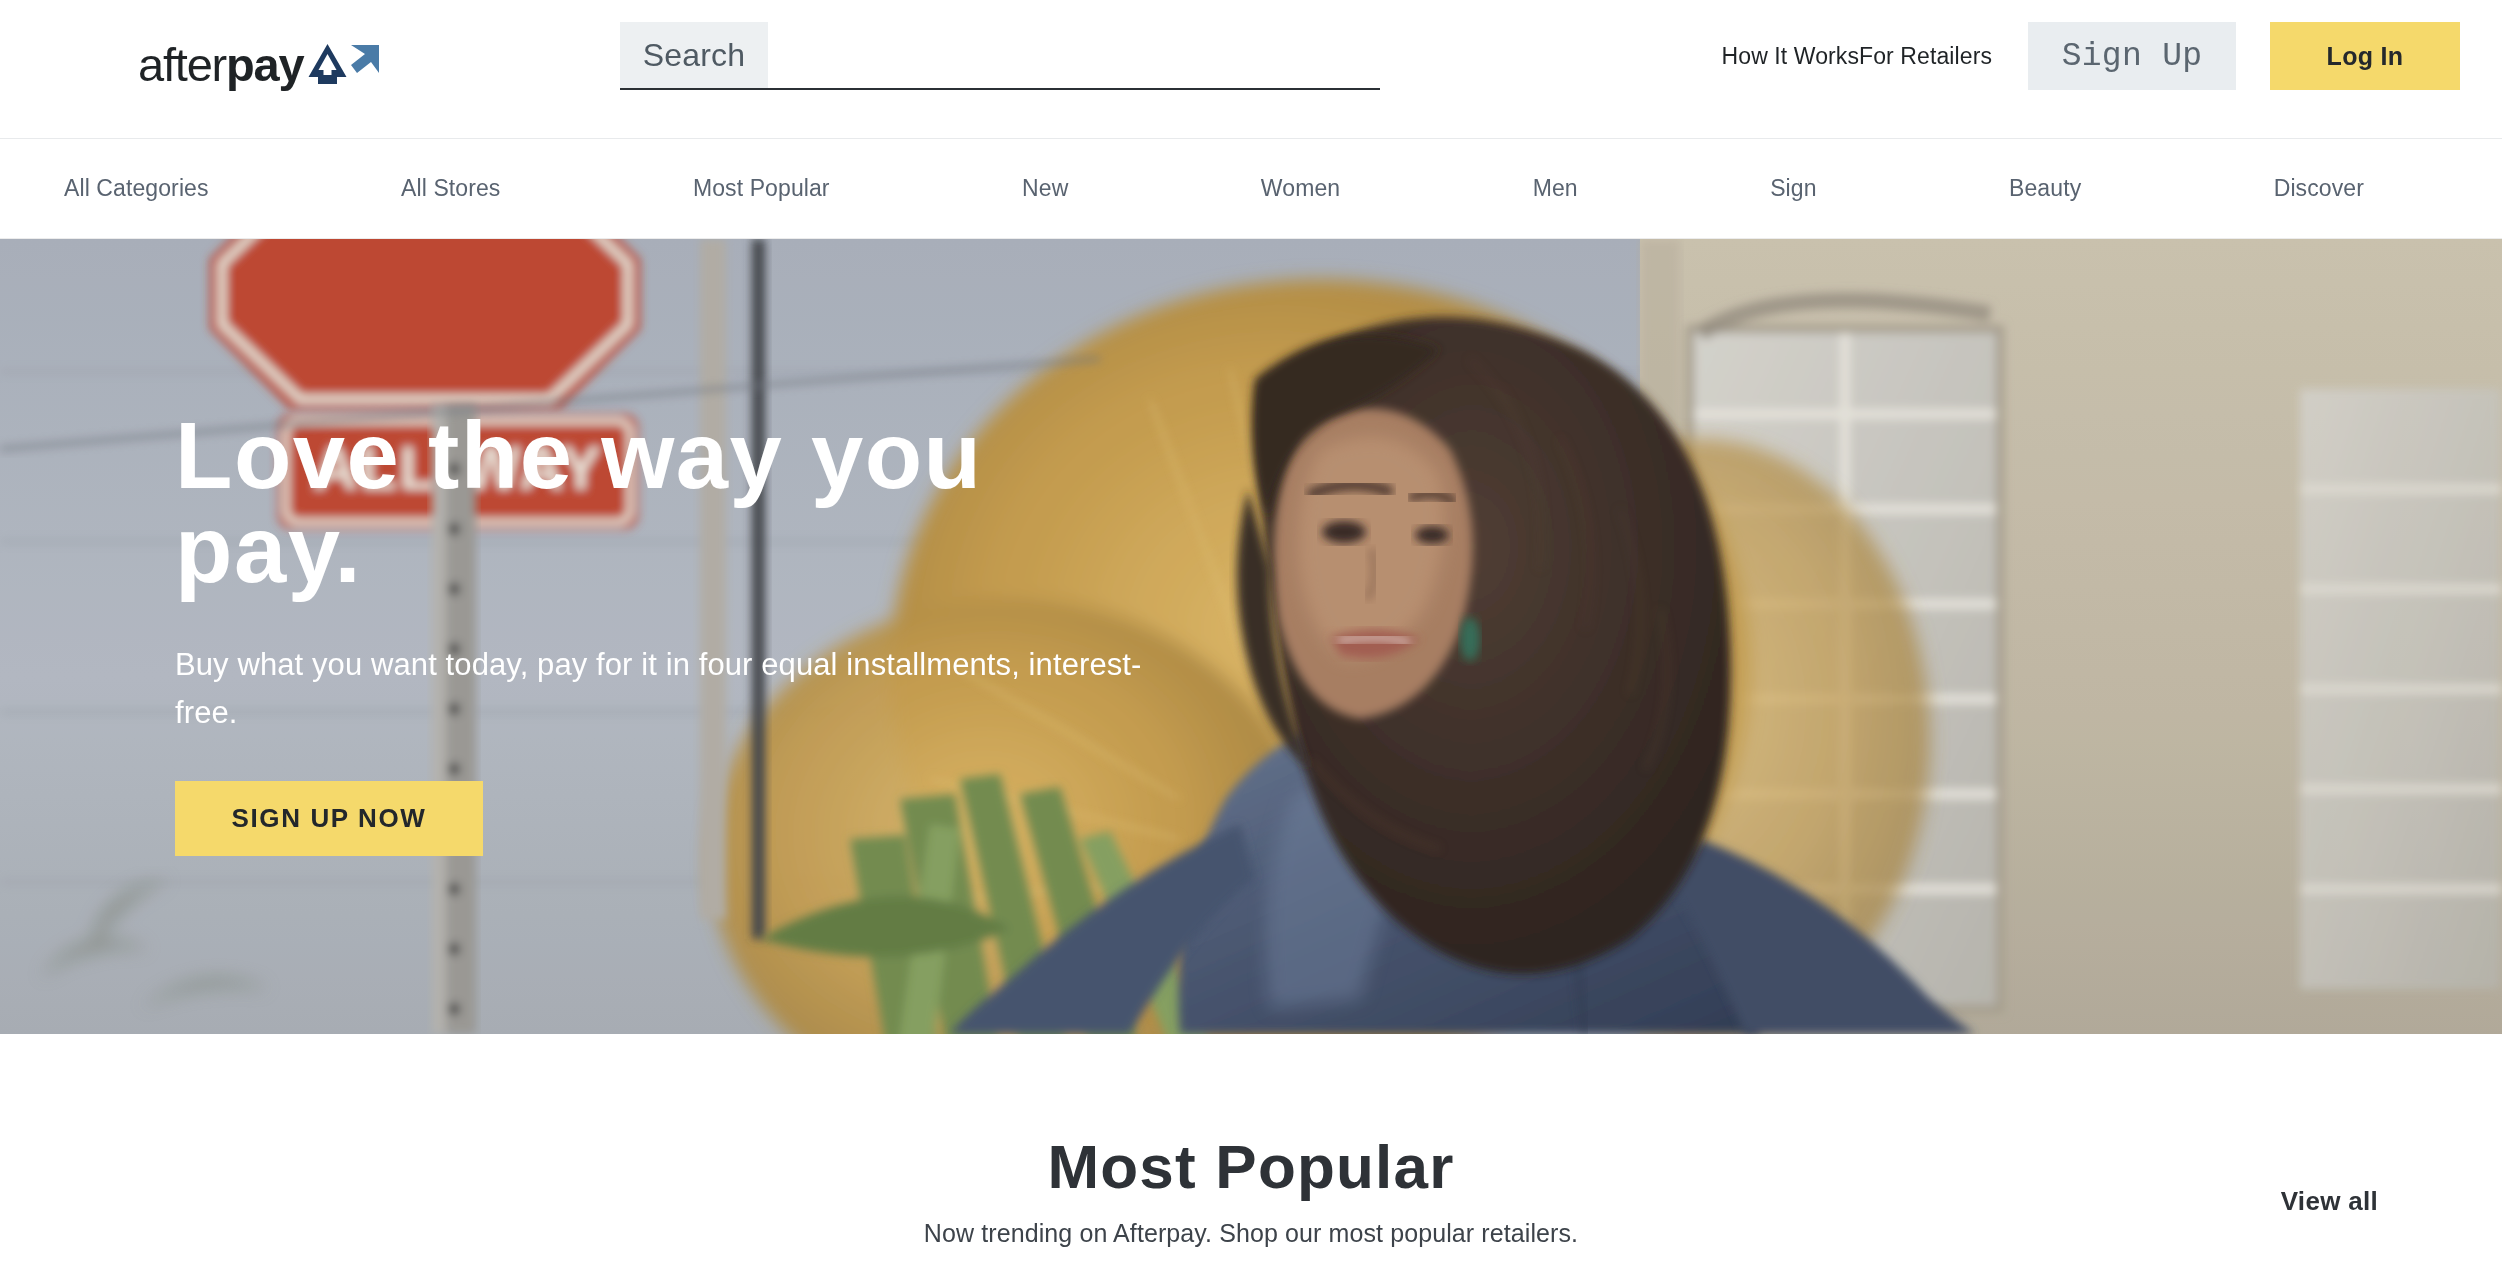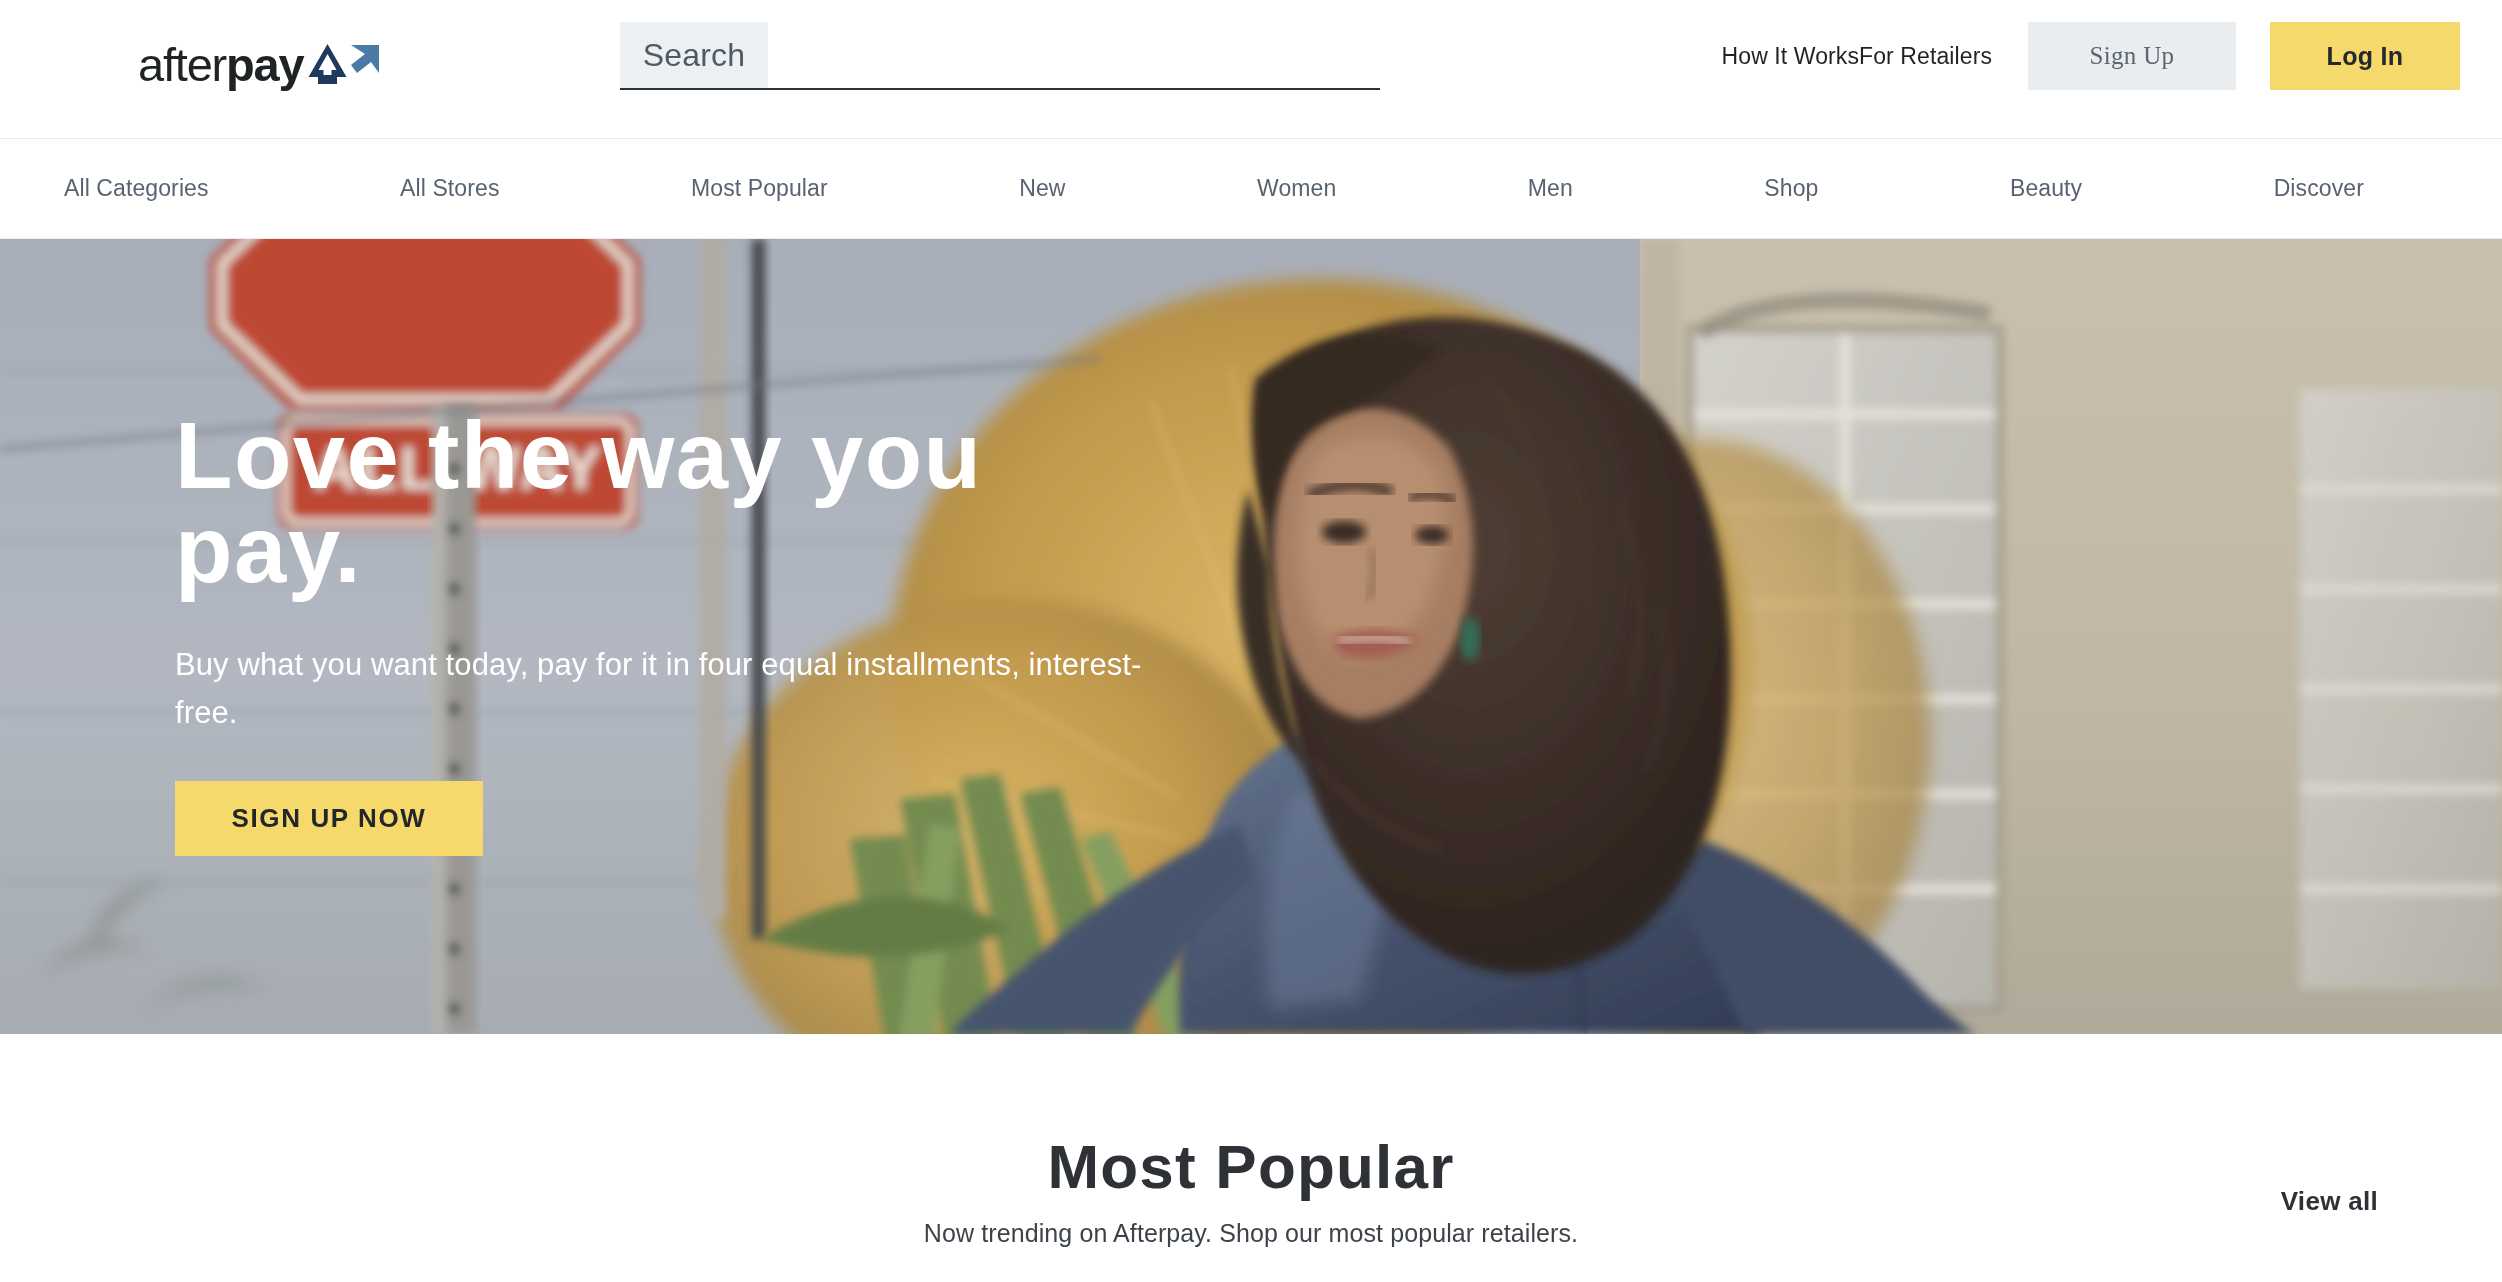--- a/index.html
+++ b/index.html
@@ -107,22 +107,22 @@
     cursor: pointer;
     letter-spacing: 0.1px;
   }
   .topnav-link.hiw { }
   .topnav-link.retail { margin-right: 36px; }
 
   .btn-signup {
     width: 208px;
     background: #e9edf0;
     border: none;
-    font-family: Liberation Serif, serif;
-    font-size: 25px;
+    font-family: Liberation Mono, monospace;
+    font-size: 33px;
     color: #5b6670;
     cursor: pointer;
     letter-spacing: 0.3px;
     margin-right: 34px;
   }
   .btn-login {
     width: 190px;
     background: #f5d96b;
     border: none;
     font-family: "Liberation Sans", sans-serif;
@@ -291,21 +291,21 @@
   </header>
 
   <nav class="catnav">
     <div class="catnav-inner">
       <a class="catnav-item">All Categories</a>
       <a class="catnav-item">All Stores</a>
       <a class="catnav-item">Most Popular</a>
       <a class="catnav-item">New</a>
       <a class="catnav-item">Women</a>
       <a class="catnav-item">Men</a>
-      <a class="catnav-item">Shop</a>
+      <a class="catnav-item">Sign</a>
       <a class="catnav-item">Beauty</a>
       <a class="catnav-item">Discover</a>
     </div>
   </nav>
 
   <section class="hero">
 
     <svg class="hero-photo" viewBox="0 0 2502 795" preserveAspectRatio="xMidYMid slice">
       <defs>
         <linearGradient id="skyGrad" x1="0" y1="0" x2="0" y2="1">

